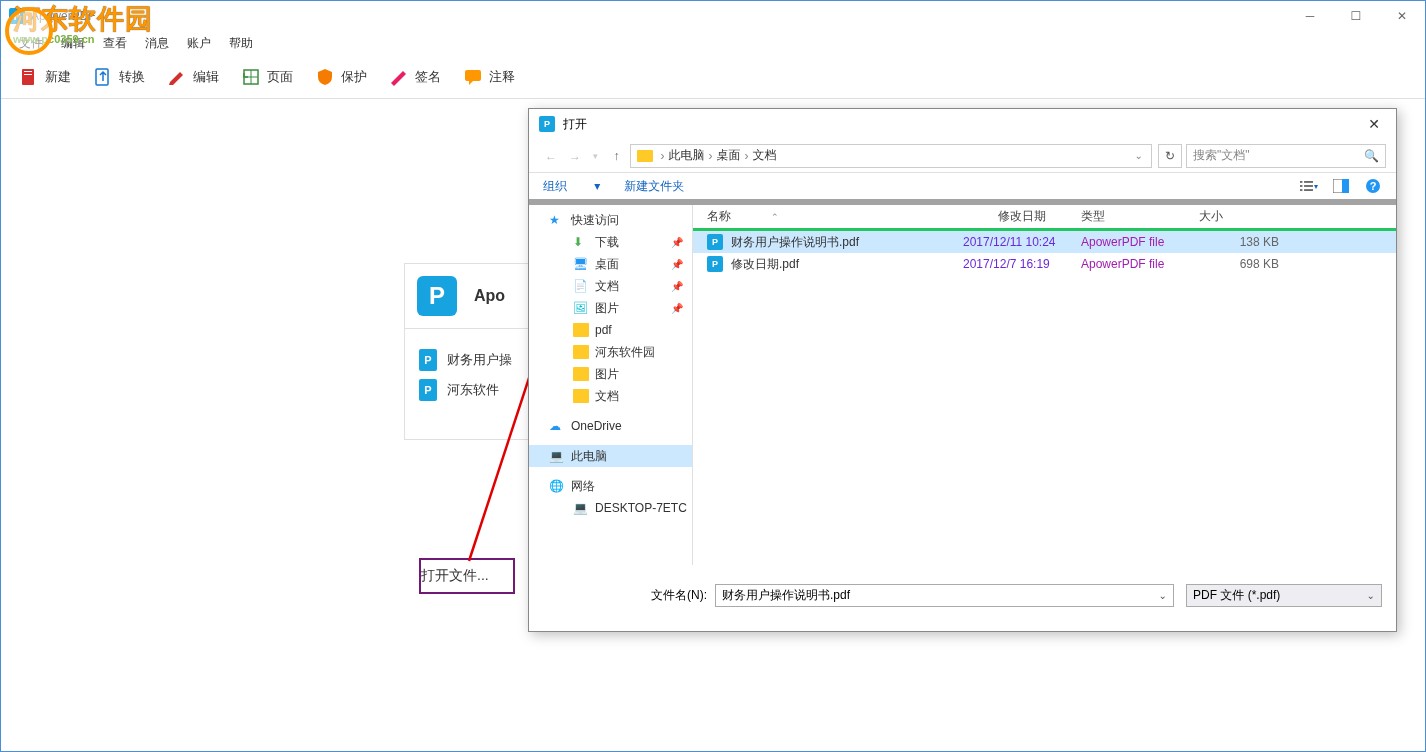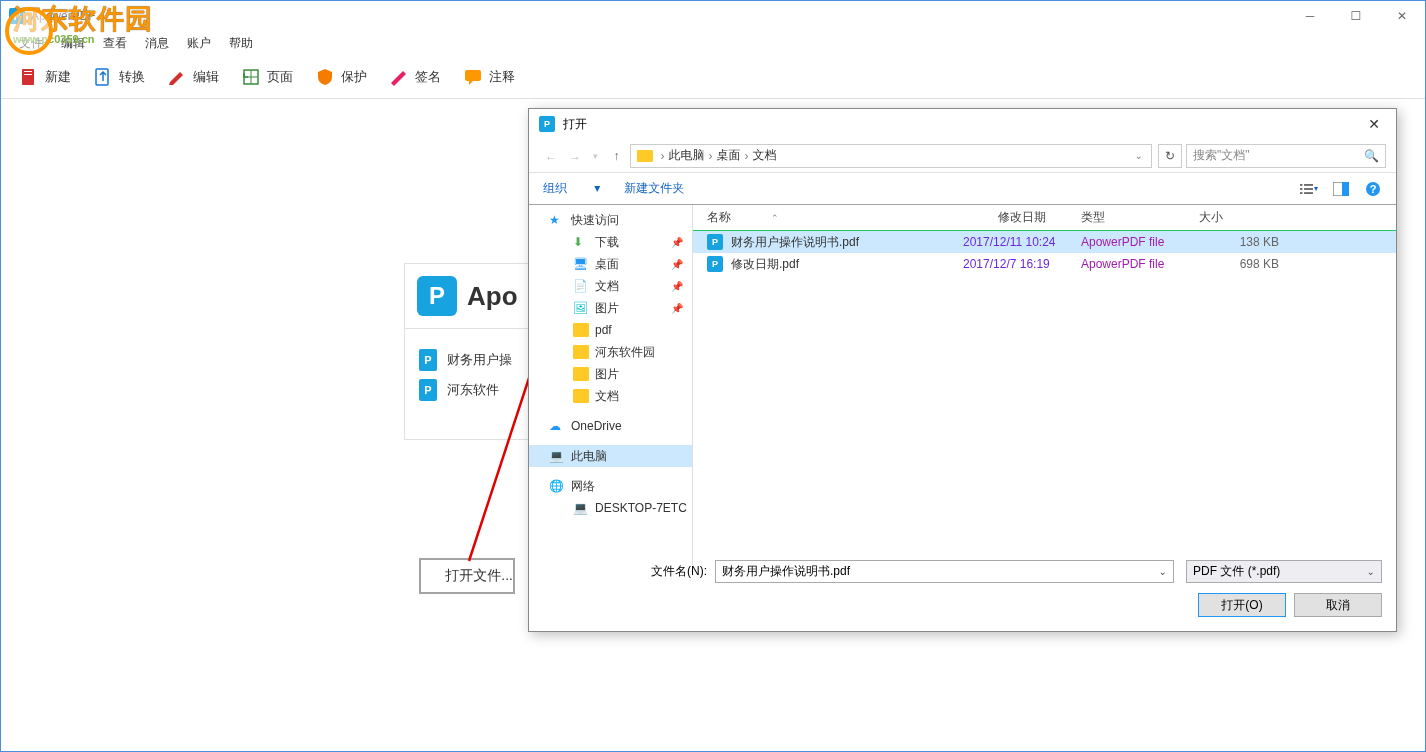--- a/index.html
+++ b/index.html
@@ -25,25 +25,25 @@
 .toolbar { height: 44px; display: flex; align-items: center; padding-left: 18px; border-bottom: 1px solid #e0e0e0; background: #fff; }
 .tool-item { display: flex; align-items: center; margin-right: 22px; font-size: 13px; color: #333; }
 .tool-item .ticon { width: 20px; height: 20px; margin-right: 6px; }
 
 .content-area { position: absolute; top: 100px; left: 0; right: 0; bottom: 0; background: #fff; }
 
 
 .start-panel { position: absolute; left: 403px; top: 162px; width: 340px; border: 1px solid #e0e0e0; padding: 0; }
 .start-header { display: flex; align-items: center; padding: 12px; border-bottom: 1px solid #e0e0e0; }
 .start-header .logo { width: 40px; height: 40px; background: #17a2e0; border-radius: 6px; display: flex; align-items: center; justify-content: center; color: #fff; font-size: 24px; font-weight: bold; }
-.start-header .brand { margin-left: 10px; font-size: 26px; font-weight: bold; color: #333; }
+.start-header .brand { margin-left: 17px; font-size: 16px; font-weight: bold; color: #333; }
 .recent-list { padding: 12px 14px 30px; }
 .recent-item { display: flex; align-items: center; margin: 8px 0; font-size: 13px; color: #333; }
 .recent-item .ricon { width: 18px; height: 22px; background: #17a2e0; border-radius: 2px; margin-right: 10px; display: flex; align-items: center; justify-content: center; color: #fff; font-size: 11px; font-weight: bold; }
-.open-file-btn { position: absolute; left: 418px; top: 457px; width: 96px; height: 36px; border: 2px solid #a3a3a3; display: flex; align-items: center; justify-content: flex-end; font-size: 14px; color: #333; background: #fff; }
+.open-file-btn { position: absolute; left: 418px; top: 457px; width: 96px; height: 36px; border: 2px solid #701a75; display: flex; align-items: center; justify-content: flex-start; font-size: 14px; color: #333; background: #fff; }
 
 
 .red-arrow { position: absolute; z-index: 8; pointer-events: none; }
 
 
 .open-dialog { position: absolute; left: 528px; top: 108px; width: 869px; height: 524px; background: #fff; border: 1px solid #888; box-shadow: 3px 3px 12px rgba(0,0,0,0.25); z-index: 20; }
 .dlg-title { height: 30px; display: flex; align-items: center; padding: 0 10px; font-size: 12px; color: #000; }
 .dlg-title .dicon { width: 16px; height: 16px; background: #17a2e0; border-radius: 2px; margin-right: 8px; display: flex; align-items: center; justify-content: center; color: #fff; font-size: 9px; font-weight: bold; }
 .dlg-close { position: absolute; right: 0; top: 0; width: 44px; height: 30px; display: flex; align-items: center; justify-content: center; color: #333; font-size: 14px; }
 
@@ -51,21 +51,21 @@
 .dlg-nav .nav-arrows { display: flex; align-items: center; color: #bbb; }
 .dlg-nav .nav-arrows span { margin: 0 6px; }
 .dlg-nav .nav-up { margin: 0 10px; color: #666; }
 .dlg-nav .breadcrumb { flex: 1; border: 1px solid #ccc; height: 24px; display: flex; align-items: center; padding: 0 6px; margin-right: 6px; }
 .dlg-nav .breadcrumb .folder-icon { width: 16px; height: 12px; background: #ffca28; border-radius: 1px; margin-right: 6px; }
 .dlg-nav .breadcrumb span { margin: 0 2px; color: #333; }
 .dlg-nav .breadcrumb .sep { color: #888; }
 .dlg-nav .refresh { width: 24px; text-align: center; color: #555; margin-right: 4px; border: 1px solid #ccc; height: 24px; line-height: 22px; }
 .dlg-nav .search-box { width: 200px; height: 24px; border: 1px solid #ccc; display: flex; align-items: center; padding: 0 6px; color: #888; justify-content: space-between; }
 
-.dlg-toolbar { height: 32px; display: flex; align-items: center; padding: 0 14px; font-size: 12px; color: #1565c0; border-bottom: 1px solid #a3a3a3; justify-content: space-between; }
+.dlg-toolbar { height: 32px; display: flex; align-items: center; padding: 0 14px; font-size: 12px; color: #1565c0; border-bottom: 6px solid #a3a3a3; justify-content: space-between; }
 .dlg-toolbar .left { display: flex; align-items: center; }
 .dlg-toolbar .left span { margin-right: 24px; }
 .dlg-toolbar .right { display: flex; align-items: center; }
 .dlg-toolbar .right .vicon { width: 18px; height: 18px; margin-left: 14px; display: flex; align-items: center; justify-content: center; }
 
 .dlg-body { display: flex; height: 360px; }
 .dlg-tree { width: 164px; border-right: 1px solid #e0e0e0; overflow-y: auto; font-size: 12px; padding: 4px 0; }
 .tree-item { display: flex; align-items: center; padding: 2px 4px 2px 20px; height: 22px; color: #333; position: relative; }
 .tree-item.indent { padding-left: 44px; }
 .tree-item .pin { position: absolute; right: 8px; color: #aaa; font-size: 10px; }
@@ -75,21 +75,21 @@
 .tree-item .ti-icon.folder { background: #ffca28; border-radius: 1px; }
 .tree-item .ti-icon.dl { color: #4caf50; }
 .tree-item .ti-icon.desk { color: #2196f3; }
 .tree-item .ti-icon.doc { color: #8bc34a; }
 .tree-item .ti-icon.pic { color: #00bcd4; }
 .tree-item .ti-icon.cloud { color: #2196f3; }
 .tree-item .ti-icon.pc { color: #555; }
 .tree-item .ti-icon.net { color: #2196f3; }
 
 .dlg-files { flex: 1; }
-.files-header { display: flex; height: 26px; align-items: center; border-bottom: 1px solid #22c55e; font-size: 12px; color: #444; padding-left: 14px; }
+.files-header { display: flex; height: 26px; align-items: center; border-bottom: 3px solid #22c55e; font-size: 12px; color: #444; padding-left: 14px; }
 .files-header .col-name { width: 256px; }
 .files-header .col-date { width: 118px; text-align: center; }
 .files-header .col-type { width: 118px; }
 .files-header .col-size { width: 80px; }
 .files-header .sort-ind { font-size: 9px; color: #888; margin-left: 40px; }
 .file-row { display: flex; height: 22px; align-items: center; font-size: 12px; color: #333; padding-left: 14px; }
 .file-row.selected { background: #cce8ff; }
 .file-row .ficon { width: 16px; height: 16px; background: #17a2e0; border-radius: 2px; margin-right: 8px; display: flex; align-items: center; justify-content: center; color: #fff; font-size: 9px; font-weight: bold; }
 .file-row .fname { width: 232px; }
 .file-row .fdate { width: 118px; color: #6d28d9; }
@@ -371,18 +371,14 @@
       <div class="lbl">文件名(N):</div>
       <div class="fname-input">
         <span>财务用户操作说明书.pdf</span>
         <span style="color:#555;font-size:10px;">⌄</span>
       </div>
       <div class="ftype-select">
         <span>PDF 文件 (*.pdf)</span>
         <span style="color:#555;font-size:10px;">⌄</span>
       </div>
     </div>
-    <div class="footer-row2">
-      <button class="primary">打开(O)</button>
-      <button>取消</button>
-    </div>
   </div>
 </div>
 
 </body></html>

